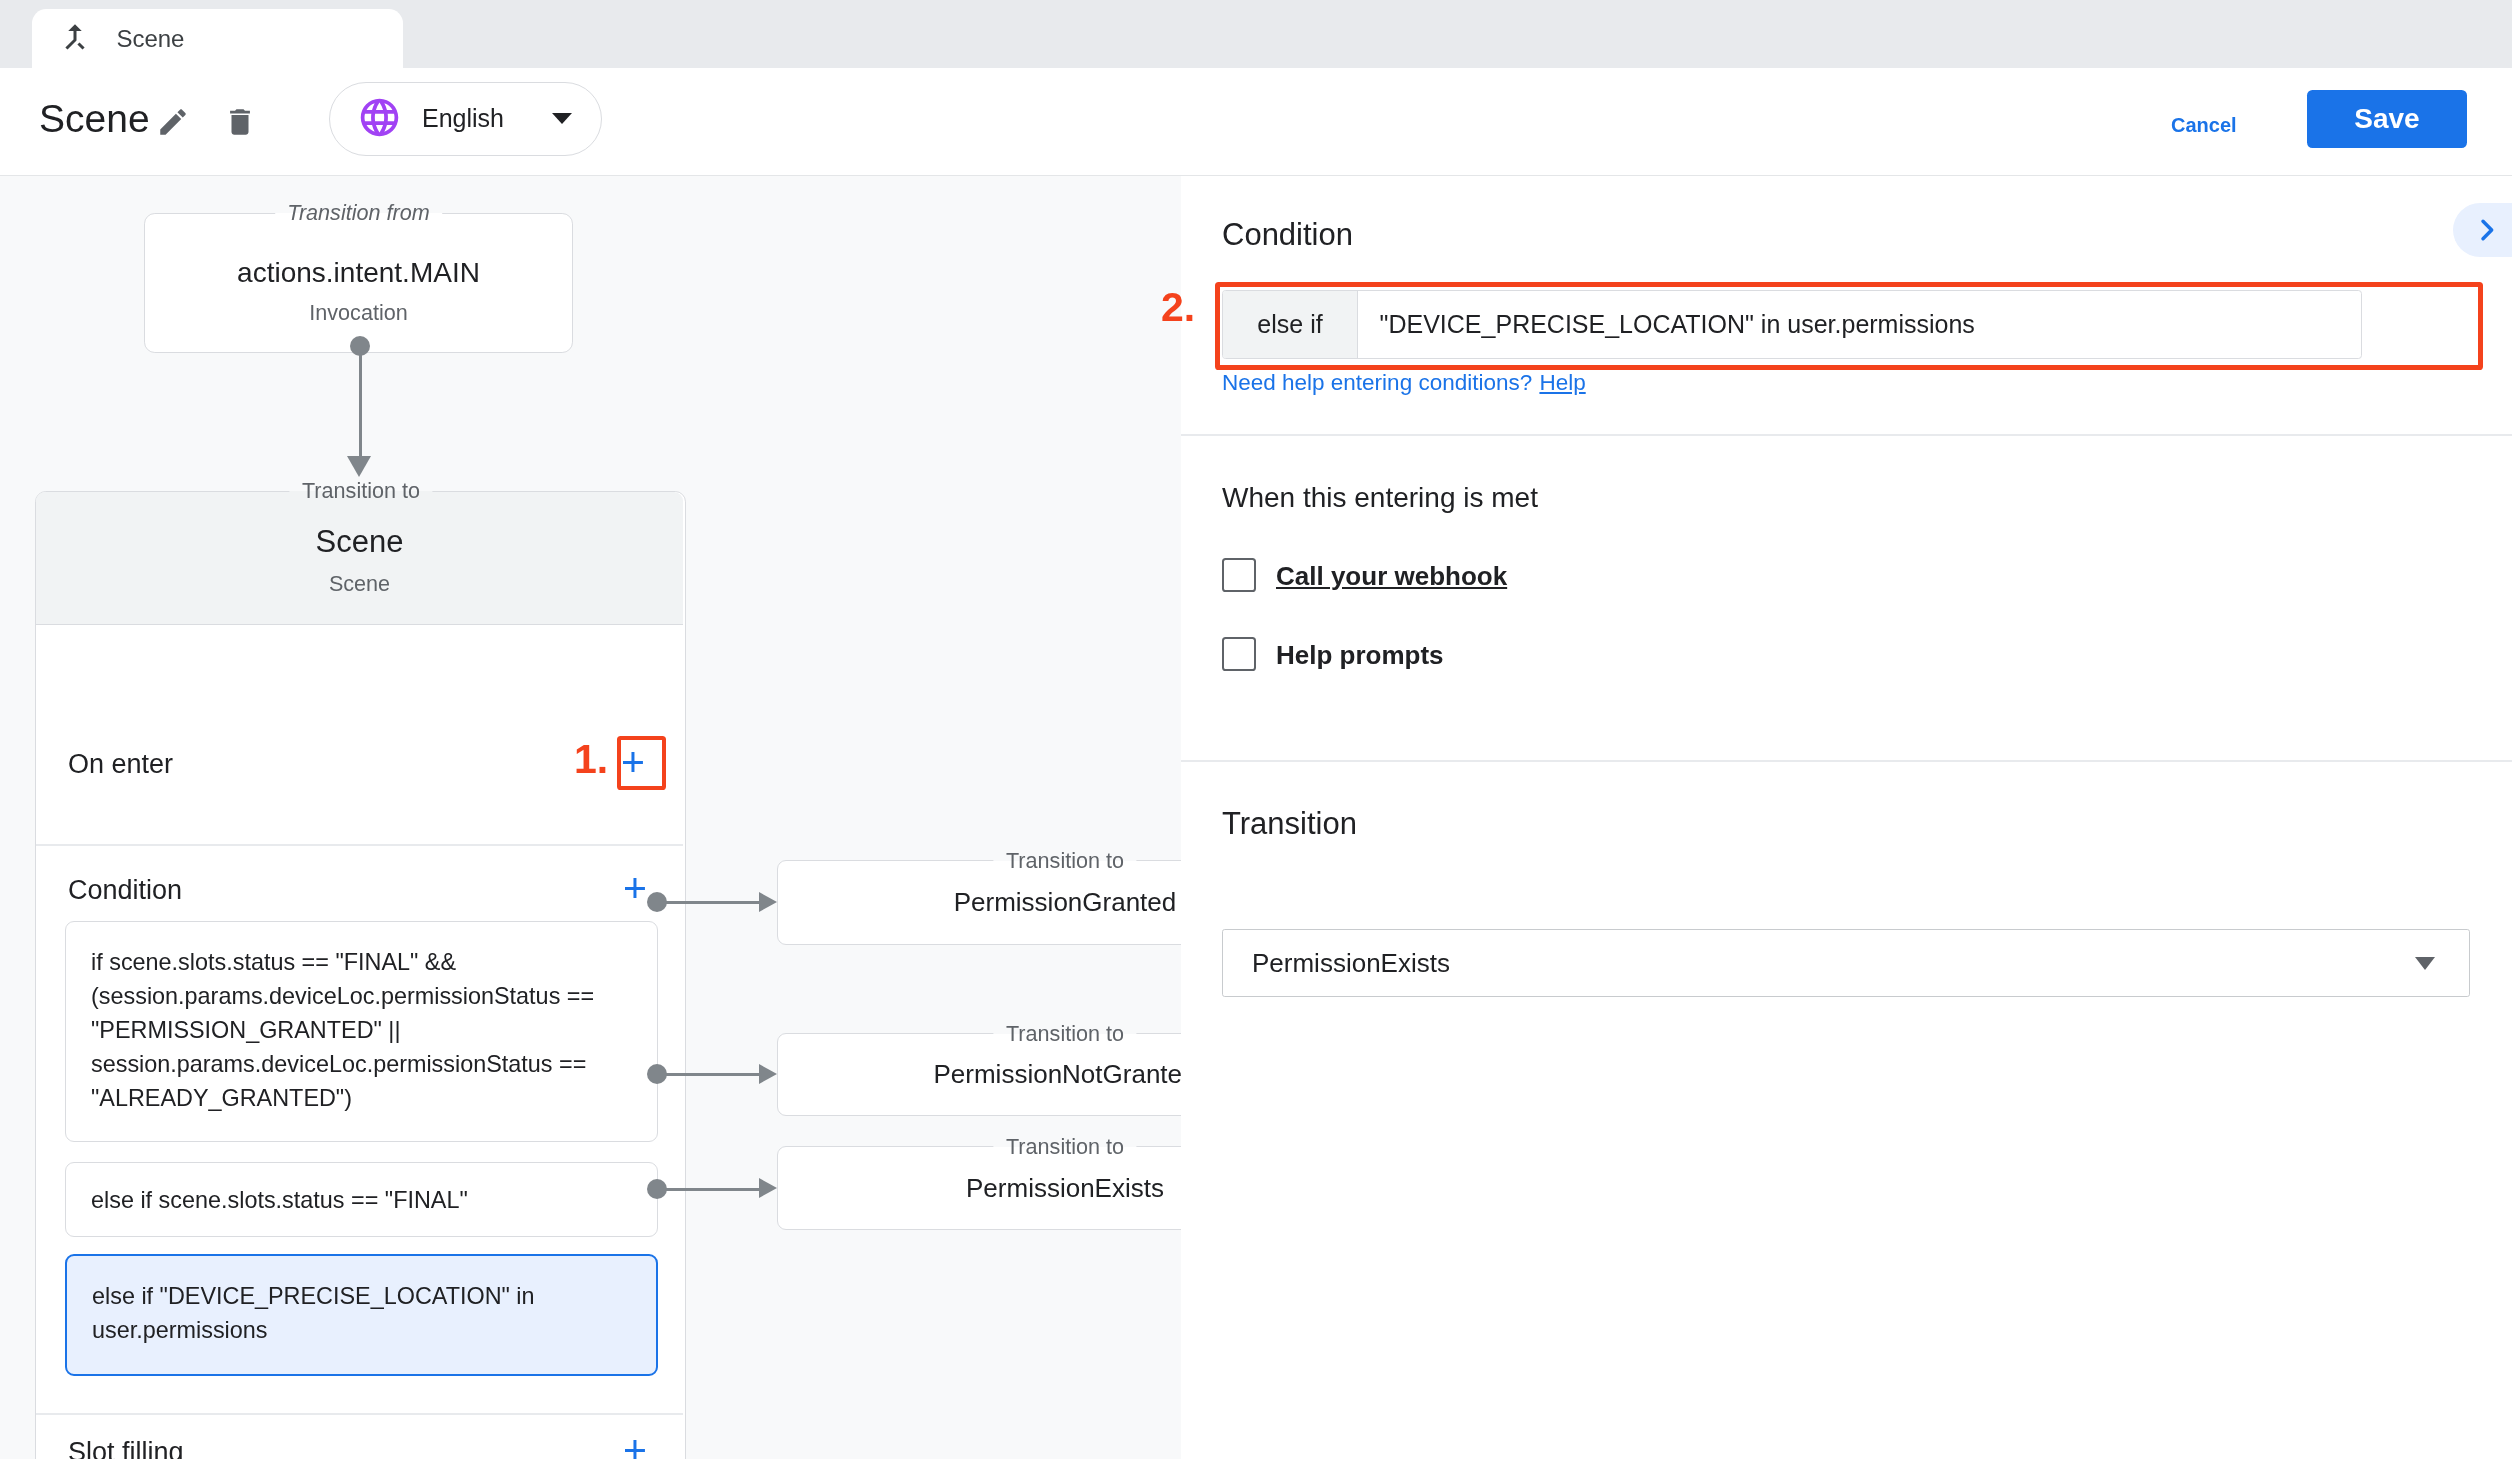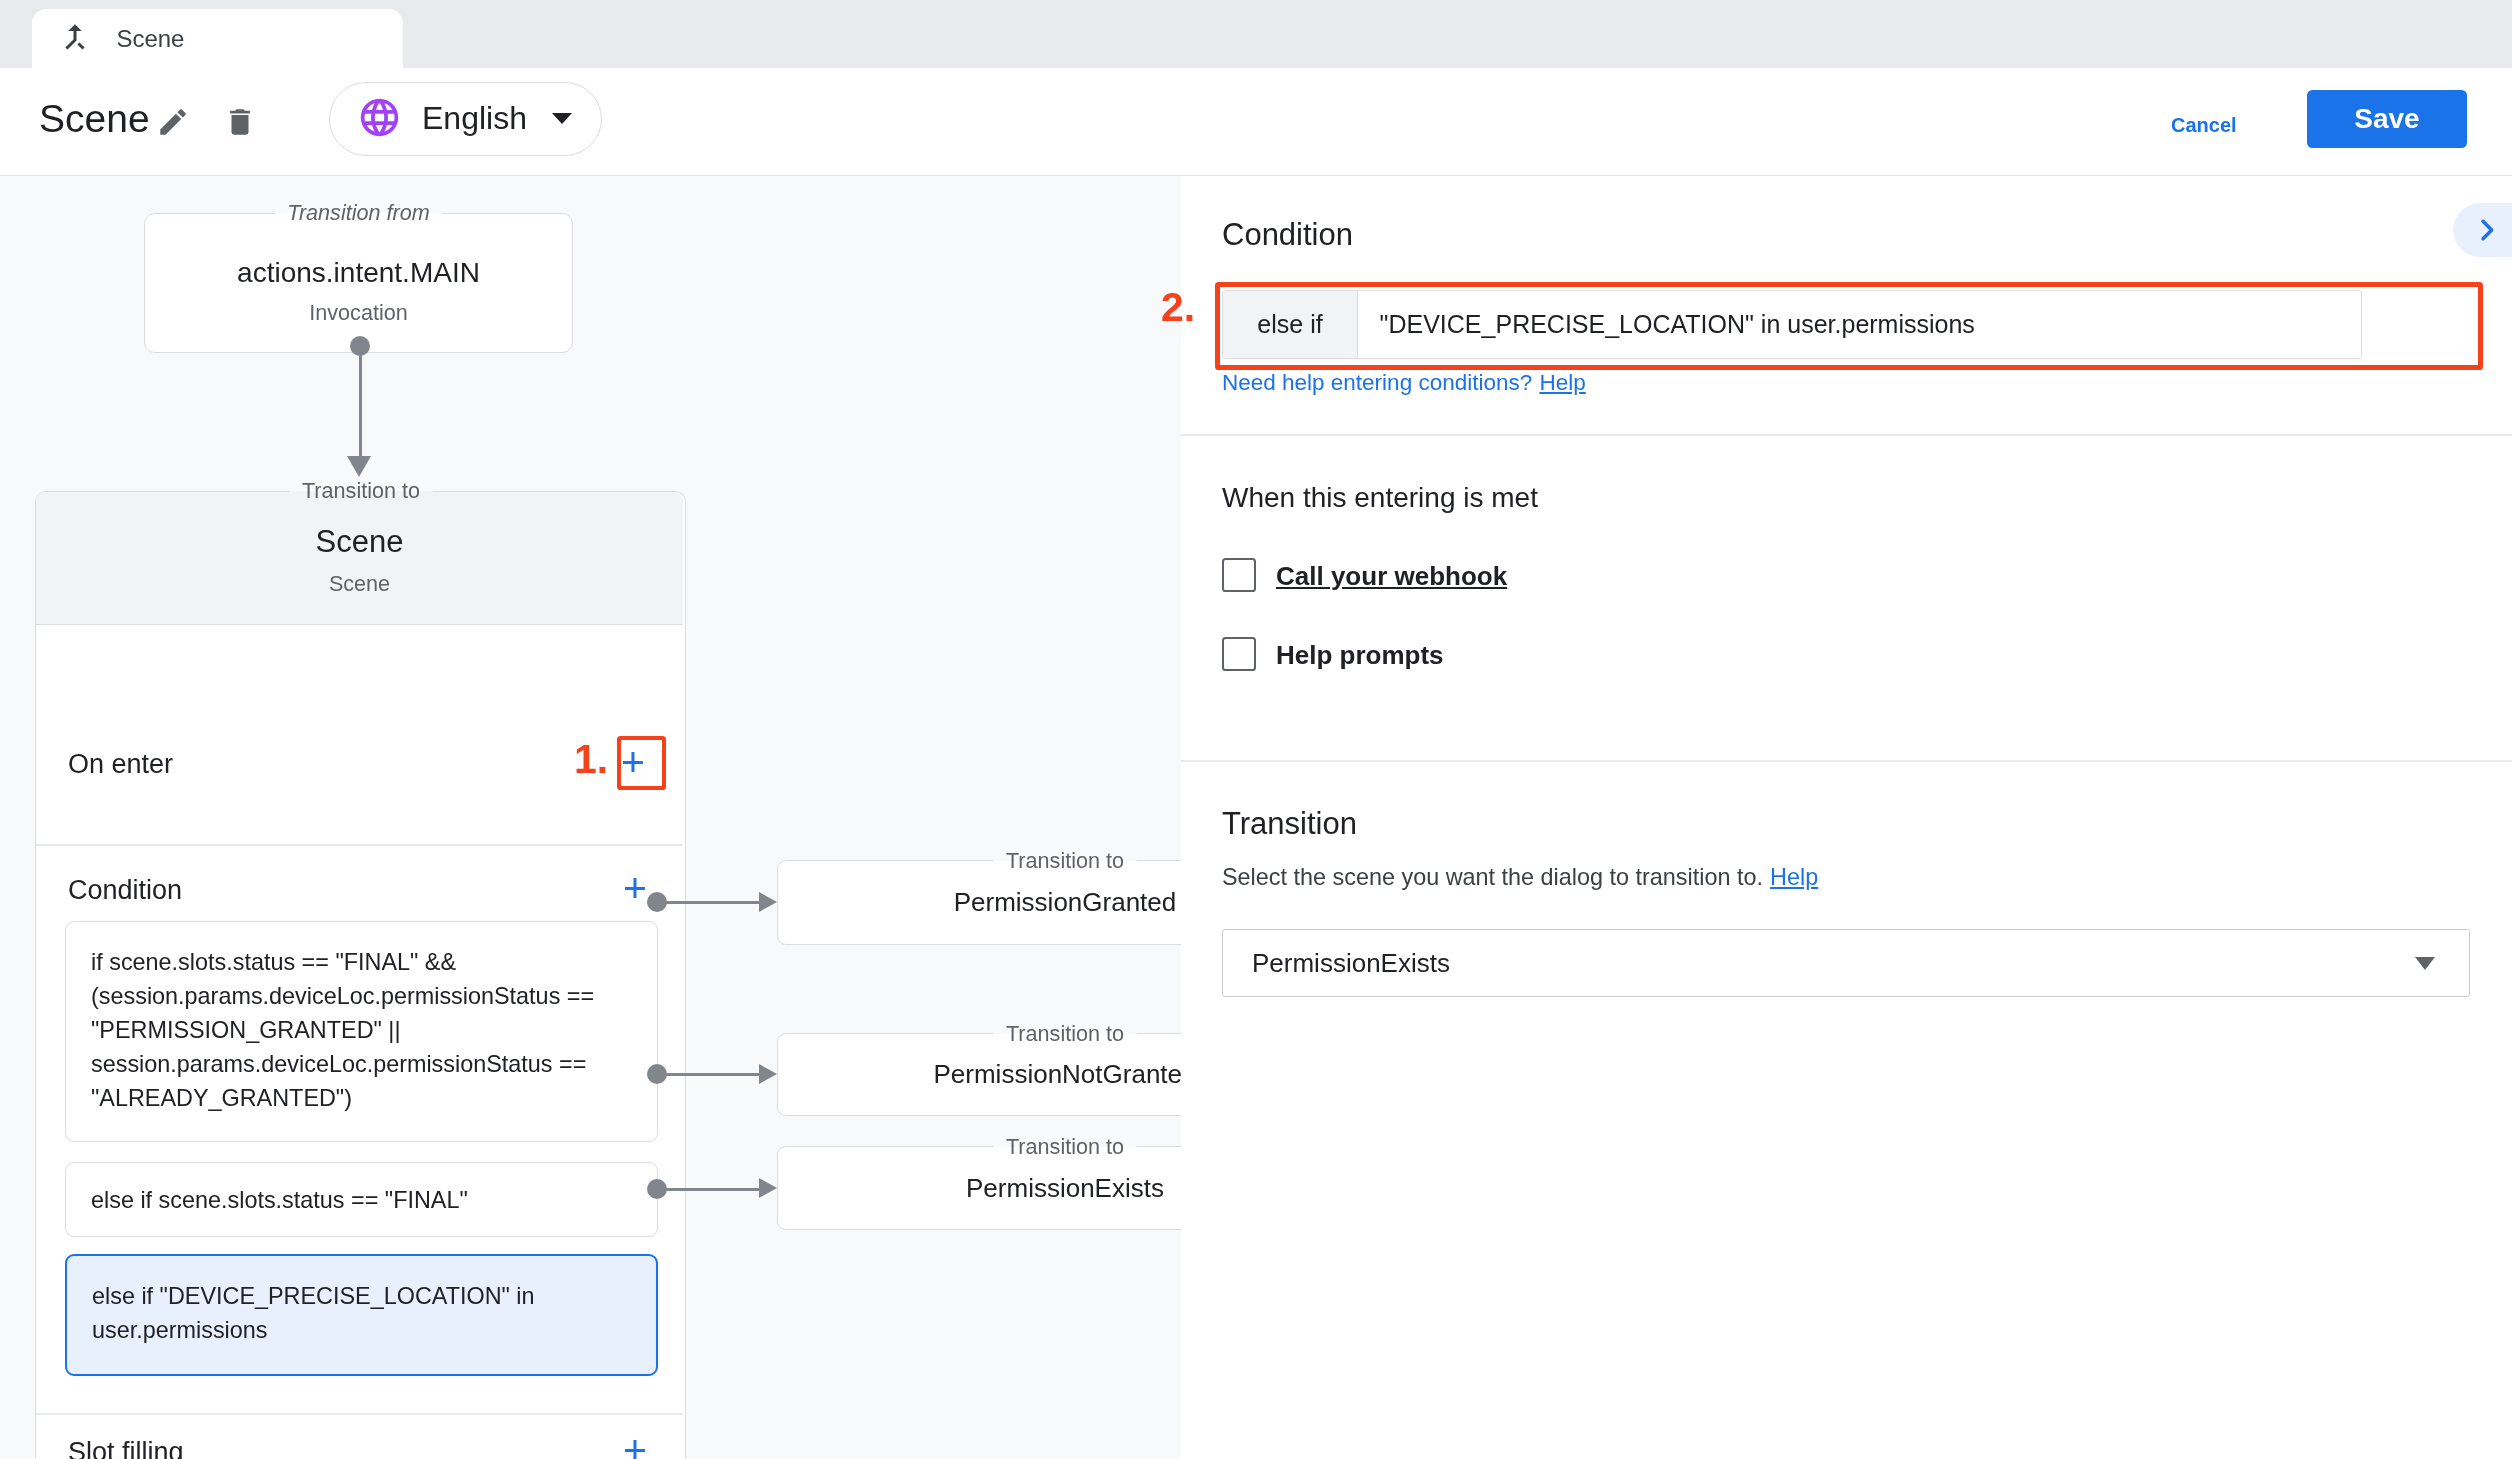--- a/index.html
+++ b/index.html
@@ -12,21 +12,21 @@
          border-radius:14.4px 14.4px 0 0; display:flex; align-items:center; padding-left:25px; }
   .tab-label { font-size:24px; color:#3c4043; margin-left:23.4px; }
 
   
   .header { position:absolute; left:0; top:68px; width:2512px; height:108px; background:#ffffff;
             border-bottom:1.8px solid #e4e6e8; }
   .header-title { position:absolute; left:39px; top:29px; font-size:39px; color:#202124; }
   .icon-btn { position:absolute; top:34px; width:40px; height:40px; display:flex; align-items:center; justify-content:center; cursor:pointer; }
   .lang-pill { position:absolute; left:329px; top:13.5px; width:273px; height:74px; border:1.8px solid #dadce0;
                border-radius:37px; background:#fff; display:flex; align-items:center; padding-left:27px; }
-  .lang-label { font-size:32px; color:#202124; margin-left:20px; }
+  .lang-label { font-size:25px; color:#202124; margin-left:20px; }
   .lang-caret { position:absolute; right:29px; width:0; height:0; border-left:10px solid transparent;
                 border-right:10px solid transparent; border-top:11.7px solid #202124; }
   .cancel-btn { position:absolute; left:2171px; top:36px; font-size:20px; color:#1a73e8; font-weight:bold; cursor:pointer;margin-top:10px; }
   .save-btn { position:absolute; left:2307px; top:21.6px; width:160px; height:58px; background:#1a73e8; color:#fff;
               border:none; border-radius:5.4px; font-size:28px; font-weight:bold; display:flex; align-items:center; justify-content:center; cursor:pointer; font-family:inherit; }
 
   
   .canvas { position:absolute; left:0; top:176px; width:2512px; height:1283px; background:#f8f9fa; overflow:hidden; }
 
   .fieldset-legend { position:absolute; transform:translateX(-50%); font-size:21.6px; color:#5f6368;
@@ -222,23 +222,20 @@
 
   <div class="checkbox" style="top:382px;"></div>
   <div class="cb-label" style="top:385px;text-decoration:underline;">Call your webhook</div>
 
   <div class="checkbox" style="top:461px;"></div>
   <div class="cb-label" style="top:464px;">Help prompts</div>
 
   <div class="panel-divider" style="top:584px;"></div>
 
   <div class="panel-h1" style="top:630px;">Transition</div>
-  <div class="trans-desc">
-    <span>Select the scene you want the dialog to transition to.</span><span class="help-link">Help</span>
-  </div>
 
   <div class="dropdown">
     <span>PermissionExists</span>
     <span class="dd-caret"></span>
   </div>
 </div>
 
 <div class="ann-num" style="left:574px; top:736px;">1.</div>
 <div class="ann-rect" style="left:617px; top:736px; width:49px; height:54px; border-width:4.5px;"></div>
 

